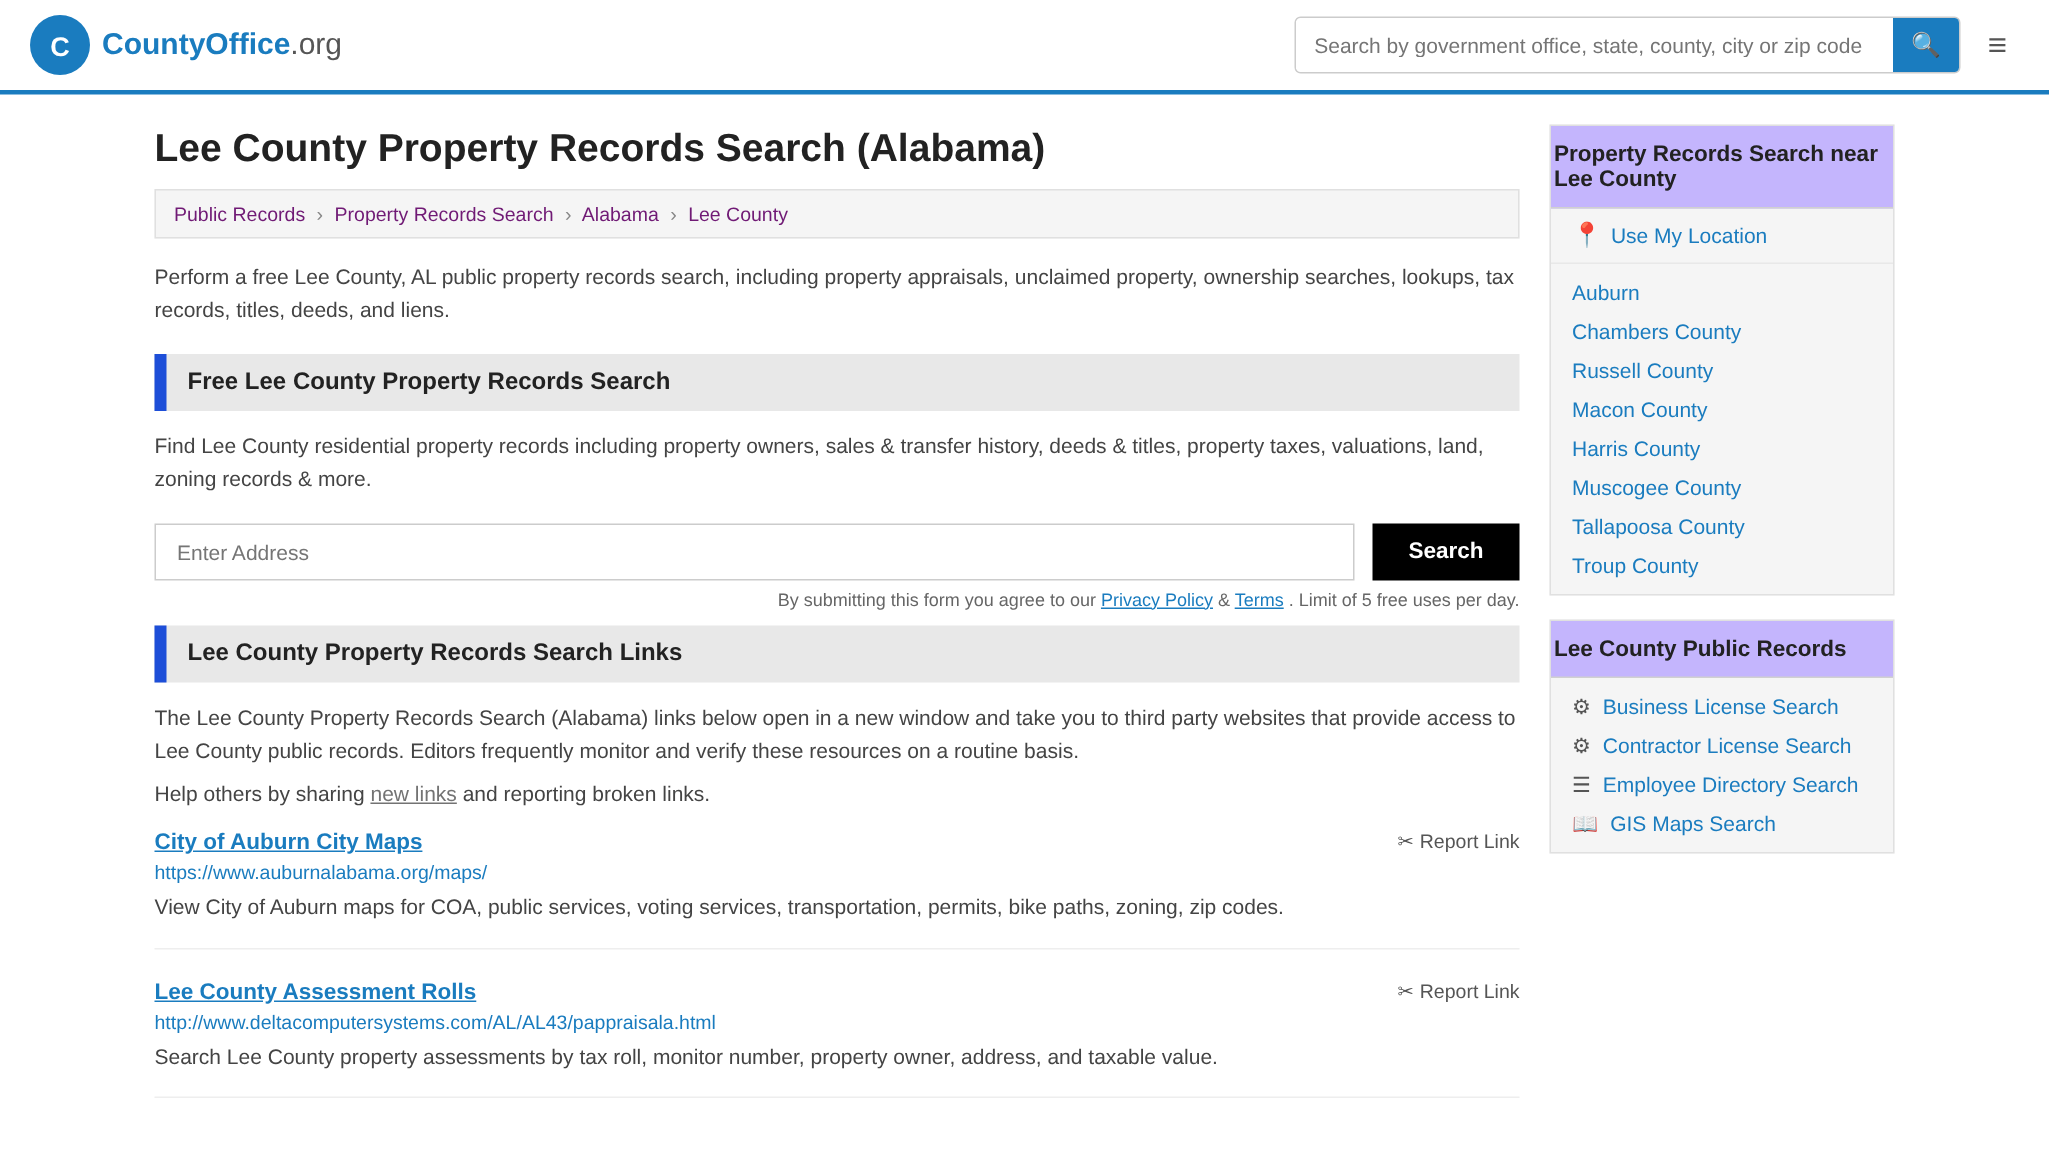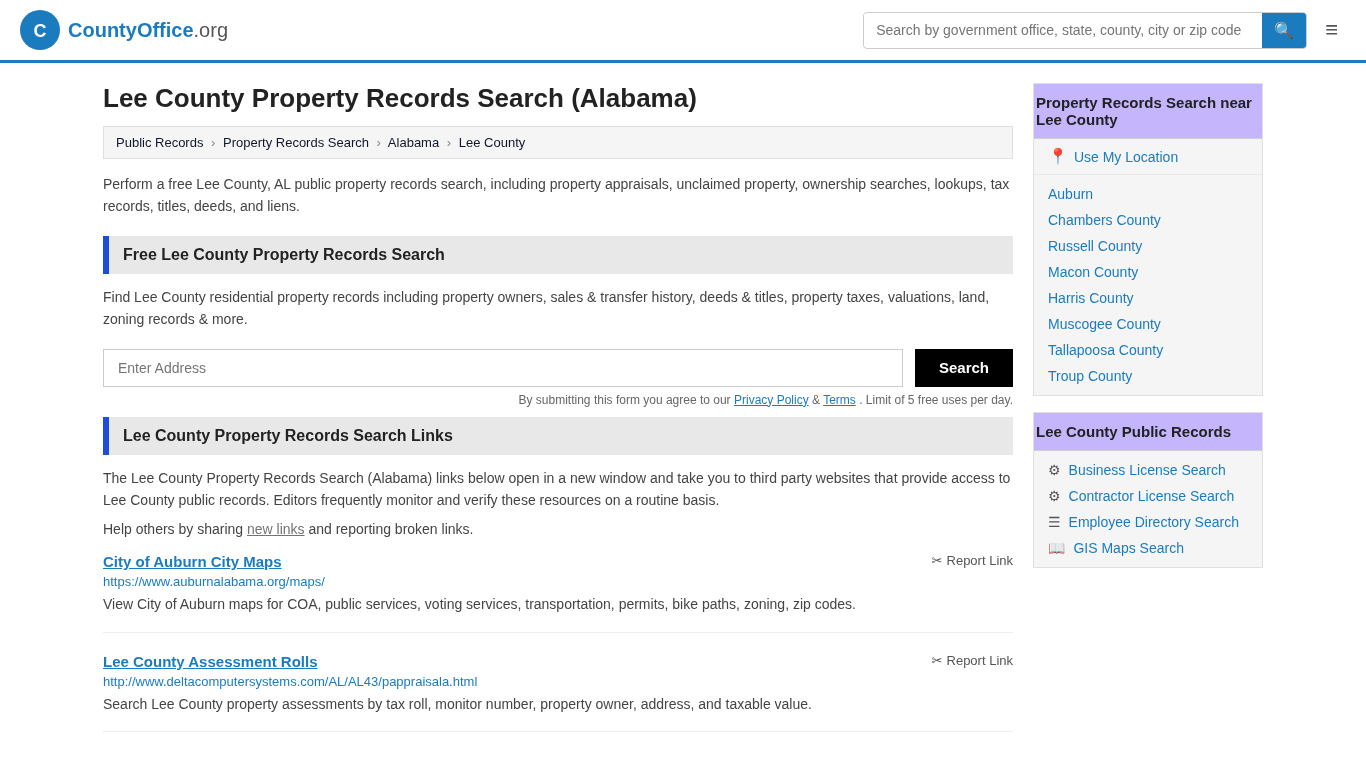--- a/index.html
+++ b/index.html
@@ -86,21 +86,21 @@
     
     .breadcrumb {
       font-size: 13px;
       color: #555;
       margin-bottom: 14px;
       background: #f5f5f5;
       padding: 8px 12px;
       border: 1px solid #e0e0e0;
     }
     .breadcrumb a {
-      color: #0f172a;
+      color: #701a75;
       text-decoration: none;
     }
     .breadcrumb span {
       margin: 0 4px;
       color: #888;
     }
 
     
     .description {
       font-size: 14px;
@@ -110,21 +110,21 @@
     }
 
     
     .section-header {
       background: #e8e8e8;
       padding: 10px 14px;
       font-size: 16px;
       font-weight: bold;
       color: #222;
       margin-bottom: 12px;
-      border-left: 6px solid #1d4ed8;
+      border-left: 8px solid #1d4ed8;
     }
 
     
     .search-form {
       margin-bottom: 10px;
     }
     .search-form-row {
       display: flex;
       gap: 12px;
       margin-bottom: 6px;

